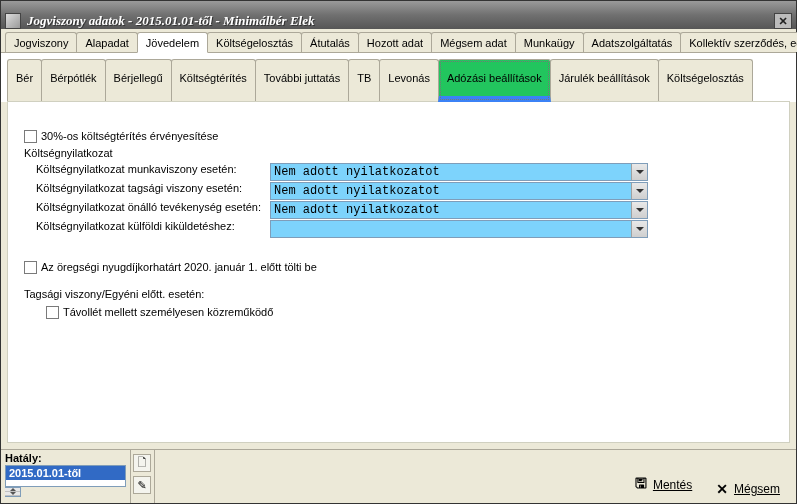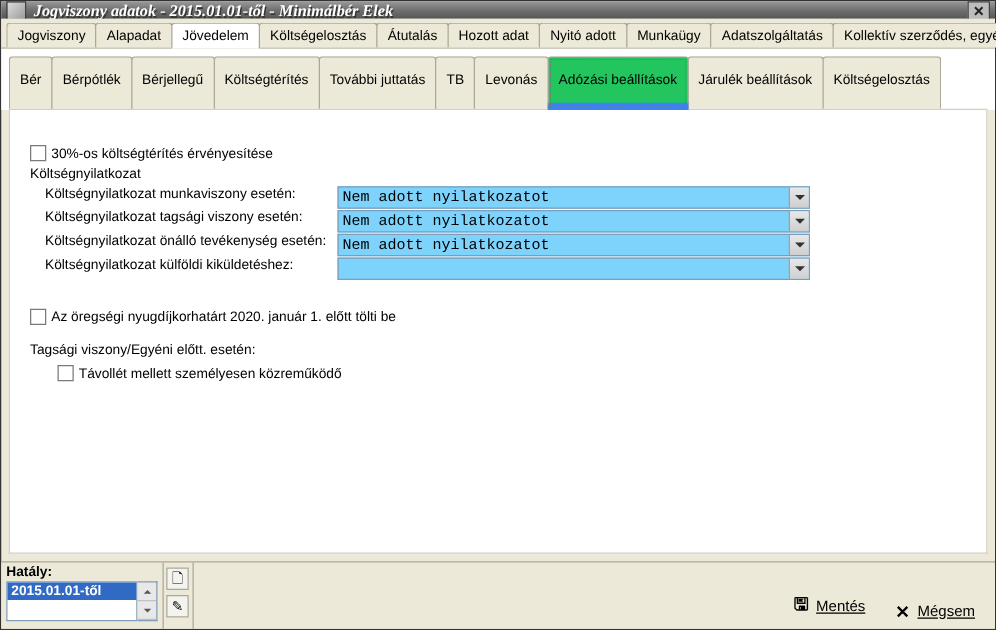--- a/index.html
+++ b/index.html
@@ -14,24 +14,24 @@
   }
   .window {
     width: 797px;
     height: 504px;
     background: #ece9d8;
     border: 1px solid #333;
     display: flex;
     flex-direction: column;
   }
   .titlebar {
-    height: 14px;
+    height: 28px;
     background: linear-gradient(to bottom, #9a9a9a, #707070 50%, #565656);
     display: flex;
-    align-items: flex-start;
+    align-items: flex-end;
     padding: 0 4px;
     color: #fff;
   }
   .titlebar .app-icon {
     width: 16px; height: 16px;
     background: linear-gradient(135deg,#ddd,#999);
     margin-right: 6px;
     border: 1px solid #444;
   }
   .titlebar .title {
@@ -111,21 +111,20 @@
     flex: 1;
     background: #fff;
     margin: 0 6px 6px 6px;
     border: 1px solid #d0d0c0;
     border-top: none;
     padding: 28px 12px 10px 12px;
     position: relative;
   }
   .chk-row {
     display: flex;
-    align-items: center;
     gap: 4px;
     margin-bottom: 4px;
     margin-left: 4px;
   }
   .chk-row.indent { margin-left: 26px; }
   .chk {
     width: 13px; height: 13px;
     border: 1px solid #7a7a7a;
     background: #fff;
     display: inline-block;
@@ -183,20 +182,21 @@
     width: 130px;
     padding: 2px 4px;
     border-right: 1px solid #aca899;
     font-weight: bold;
   }
   .hataly-box .lbl { margin-bottom: 1px; }
   .hataly-list {
     display: flex;
     align-items: stretch;
     height: 32px;
+    flex-direction: column;
   }
   .hataly-list .list {
     flex: 1;
     border: 1px solid #7f9db9;
     background: #fff;
     font-size: 11px;
   }
   .hataly-list .list .item {
     background: #316ac5;
     color: #fff;
@@ -264,21 +264,21 @@
     <div class="close">✕</div>
   </div>
 
   <div class="tabs" id="mainTabs">
       <div class="tab">Jogviszony</div>
       <div class="tab">Alapadat</div>
       <div class="tab active">Jövedelem</div>
       <div class="tab">Költségelosztás</div>
       <div class="tab">Átutalás</div>
       <div class="tab">Hozott adat</div>
-      <div class="tab">Nyitó adott</div>
+      <div class="tab">Mégsem adat</div>
       <div class="tab">Munkaügy</div>
       <div class="tab">Adatszolgáltatás</div>
       <div class="tab">Kollektív szerződés, egyéb</div>
     </div>
 
   <div class="subtab-area">
     <div class="subtabs" id="subTabs">
         <div class="tab">Bér</div>
         <div class="tab">Bérpótlék</div>
         <div class="tab">Bérjellegű</div>

